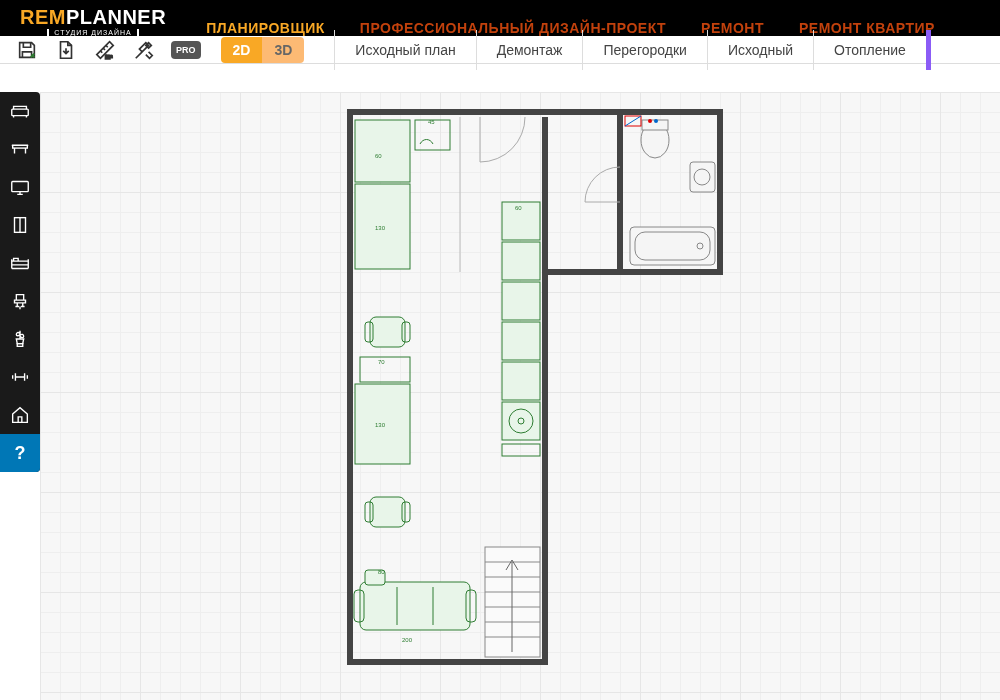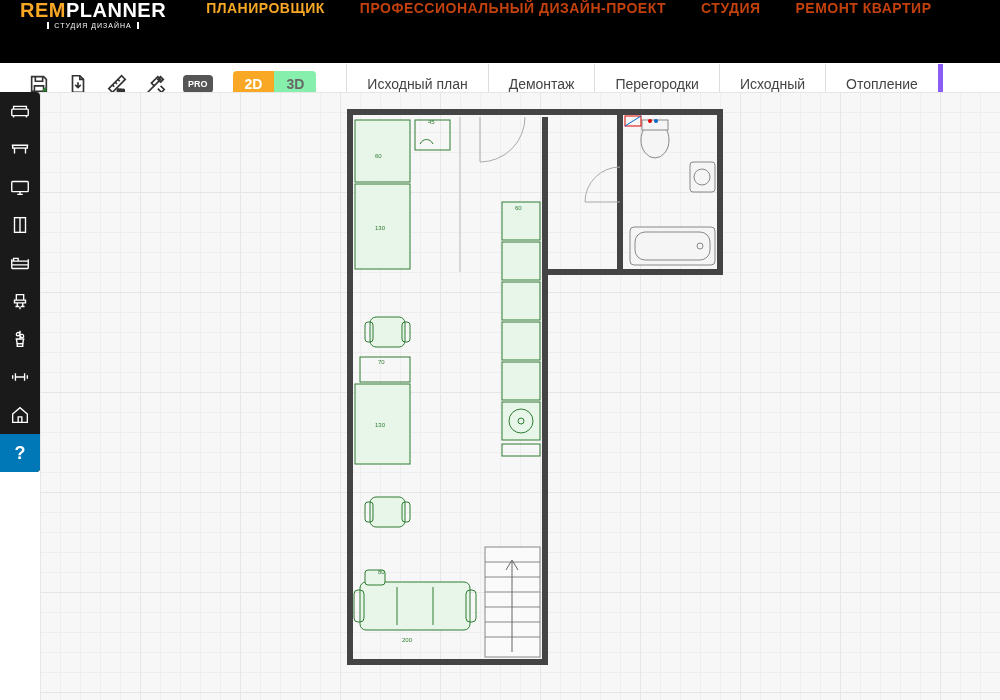--- a/index.html
+++ b/index.html
@@ -1,37 +1,37 @@
 <!DOCTYPE html>
 <html><head>
 <meta charset="utf-8">
 <style>
 * { margin: 0; padding: 0; box-sizing: border-box; }
 body { font-family: Arial, sans-serif; width: 1000px; height: 700px; overflow: hidden; background: #fff; }
 
 
-.header { height: 63px; background: #000; display: flex; align-items: flex-start; padding: 0 20px; gap: 40px; }
+.header { height: 36px; background: #000; display: flex; align-items: flex-end; padding: 0 20px; gap: 40px; }
 .logo { display: flex; flex-direction: column; align-items: center; }
 .logo-text { font-size: 20px; font-weight: 900; letter-spacing: 0.5px; line-height: 1; }
 .logo-rem { color: #f9a825; }
 .logo-planner { color: #fff; }
 .logo-sub { color: #fff; font-size: 7px; letter-spacing: 1px; margin-top: 2px; border-left: 2px solid #fff; border-right: 2px solid #fff; padding: 0 5px; }
 .nav { display: flex; gap: 35px; }
 .nav-item { color: #c2410c; font-size: 14px; font-weight: bold; letter-spacing: 0.5px; cursor: pointer; }
 .nav-item.active { color: #f9a825; }
 
 
-.toolbar { height: 42px; background: #fff; border-bottom: 1px solid #ddd; display: flex; align-items: center; padding: 5px 15px; gap: 15px; margin-left: 12px; }
+.toolbar { height: 28px; background: #fff; border-bottom: 1px solid #ddd; display: flex; align-items: center; padding: 5px 15px; gap: 15px; }
 .tool-icon { width: 24px; height: 24px; display: flex; align-items: center; justify-content: center; cursor: pointer; color: #333; }
 .tool-icon svg { width: 22px; height: 22px; }
 .pro-badge { background: #555; color: #fff; font-size: 9px; font-weight: bold; padding: 4px 5px; border-radius: 4px; cursor: pointer; }
 .view-toggle { display: flex; border-radius: 4px; overflow: hidden; margin-left: 5px; }
 .view-btn { padding: 5px 12px; font-size: 14px; font-weight: bold; cursor: pointer; }
 .view-btn.active { background: #f9a825; color: #fff; }
-.view-btn.inactive { background: #86efac; color: #666; }
+.view-btn.inactive { background: #fdba74; color: #666; }
 .tabs { display: flex; margin-left: 15px; text-align: center; }
 .tab { padding: 12px 20px; font-size: 14px; color: #444; cursor: pointer; border-left: 1px solid #ddd; }
 .tab:last-child { border-right: 5px solid #8b5cf6; }
 
 
 .sidebar { position: absolute; left: 0; top: 92px; width: 40px; background: #1a1a1a; display: flex; flex-direction: column; border-radius: 0 4px 4px 0; }
 .sb-item { width: 40px; height: 38px; display: flex; align-items: center; justify-content: center; color: #fff; cursor: pointer; }
 .sb-item svg { width: 22px; height: 22px; stroke: #fff; fill: none; stroke-width: 1.5; }
 .sb-item.help { background: #0077b6; color: #fff; font-size: 18px; font-weight: bold; border-radius: 0 0 4px 0; }
 
@@ -58,21 +58,21 @@
 <div class="header">
   <div class="logo">
     <div class="logo-text">
       <span class="logo-rem">REM</span><span class="logo-planner">PLANNER</span>
     </div>
     <div class="logo-sub">СТУДИЯ ДИЗАЙНА</div>
   </div>
   <div class="nav">
     <div class="nav-item active">ПЛАНИРОВЩИК</div>
     <div class="nav-item">ПРОФЕССИОНАЛЬНЫЙ ДИЗАЙН-ПРОЕКТ</div>
-    <div class="nav-item">СТУДИЯ</div>
+    <div class="nav-item">РЕМОНТ</div>
     <div class="nav-item">РЕМОНТ КВАРТИР</div>
   </div>
 </div>
 
 <div class="toolbar">
   <div class="tool-icon">
     <svg viewBox="0 0 24 24" fill="none" stroke="currentColor" stroke-width="1.8">
         <path d="M4 4h13l3 3v13H4z"></path>
         <path d="M8 4v5h8V4"></path>
         <path d="M7 20v-6h10v6"></path>

